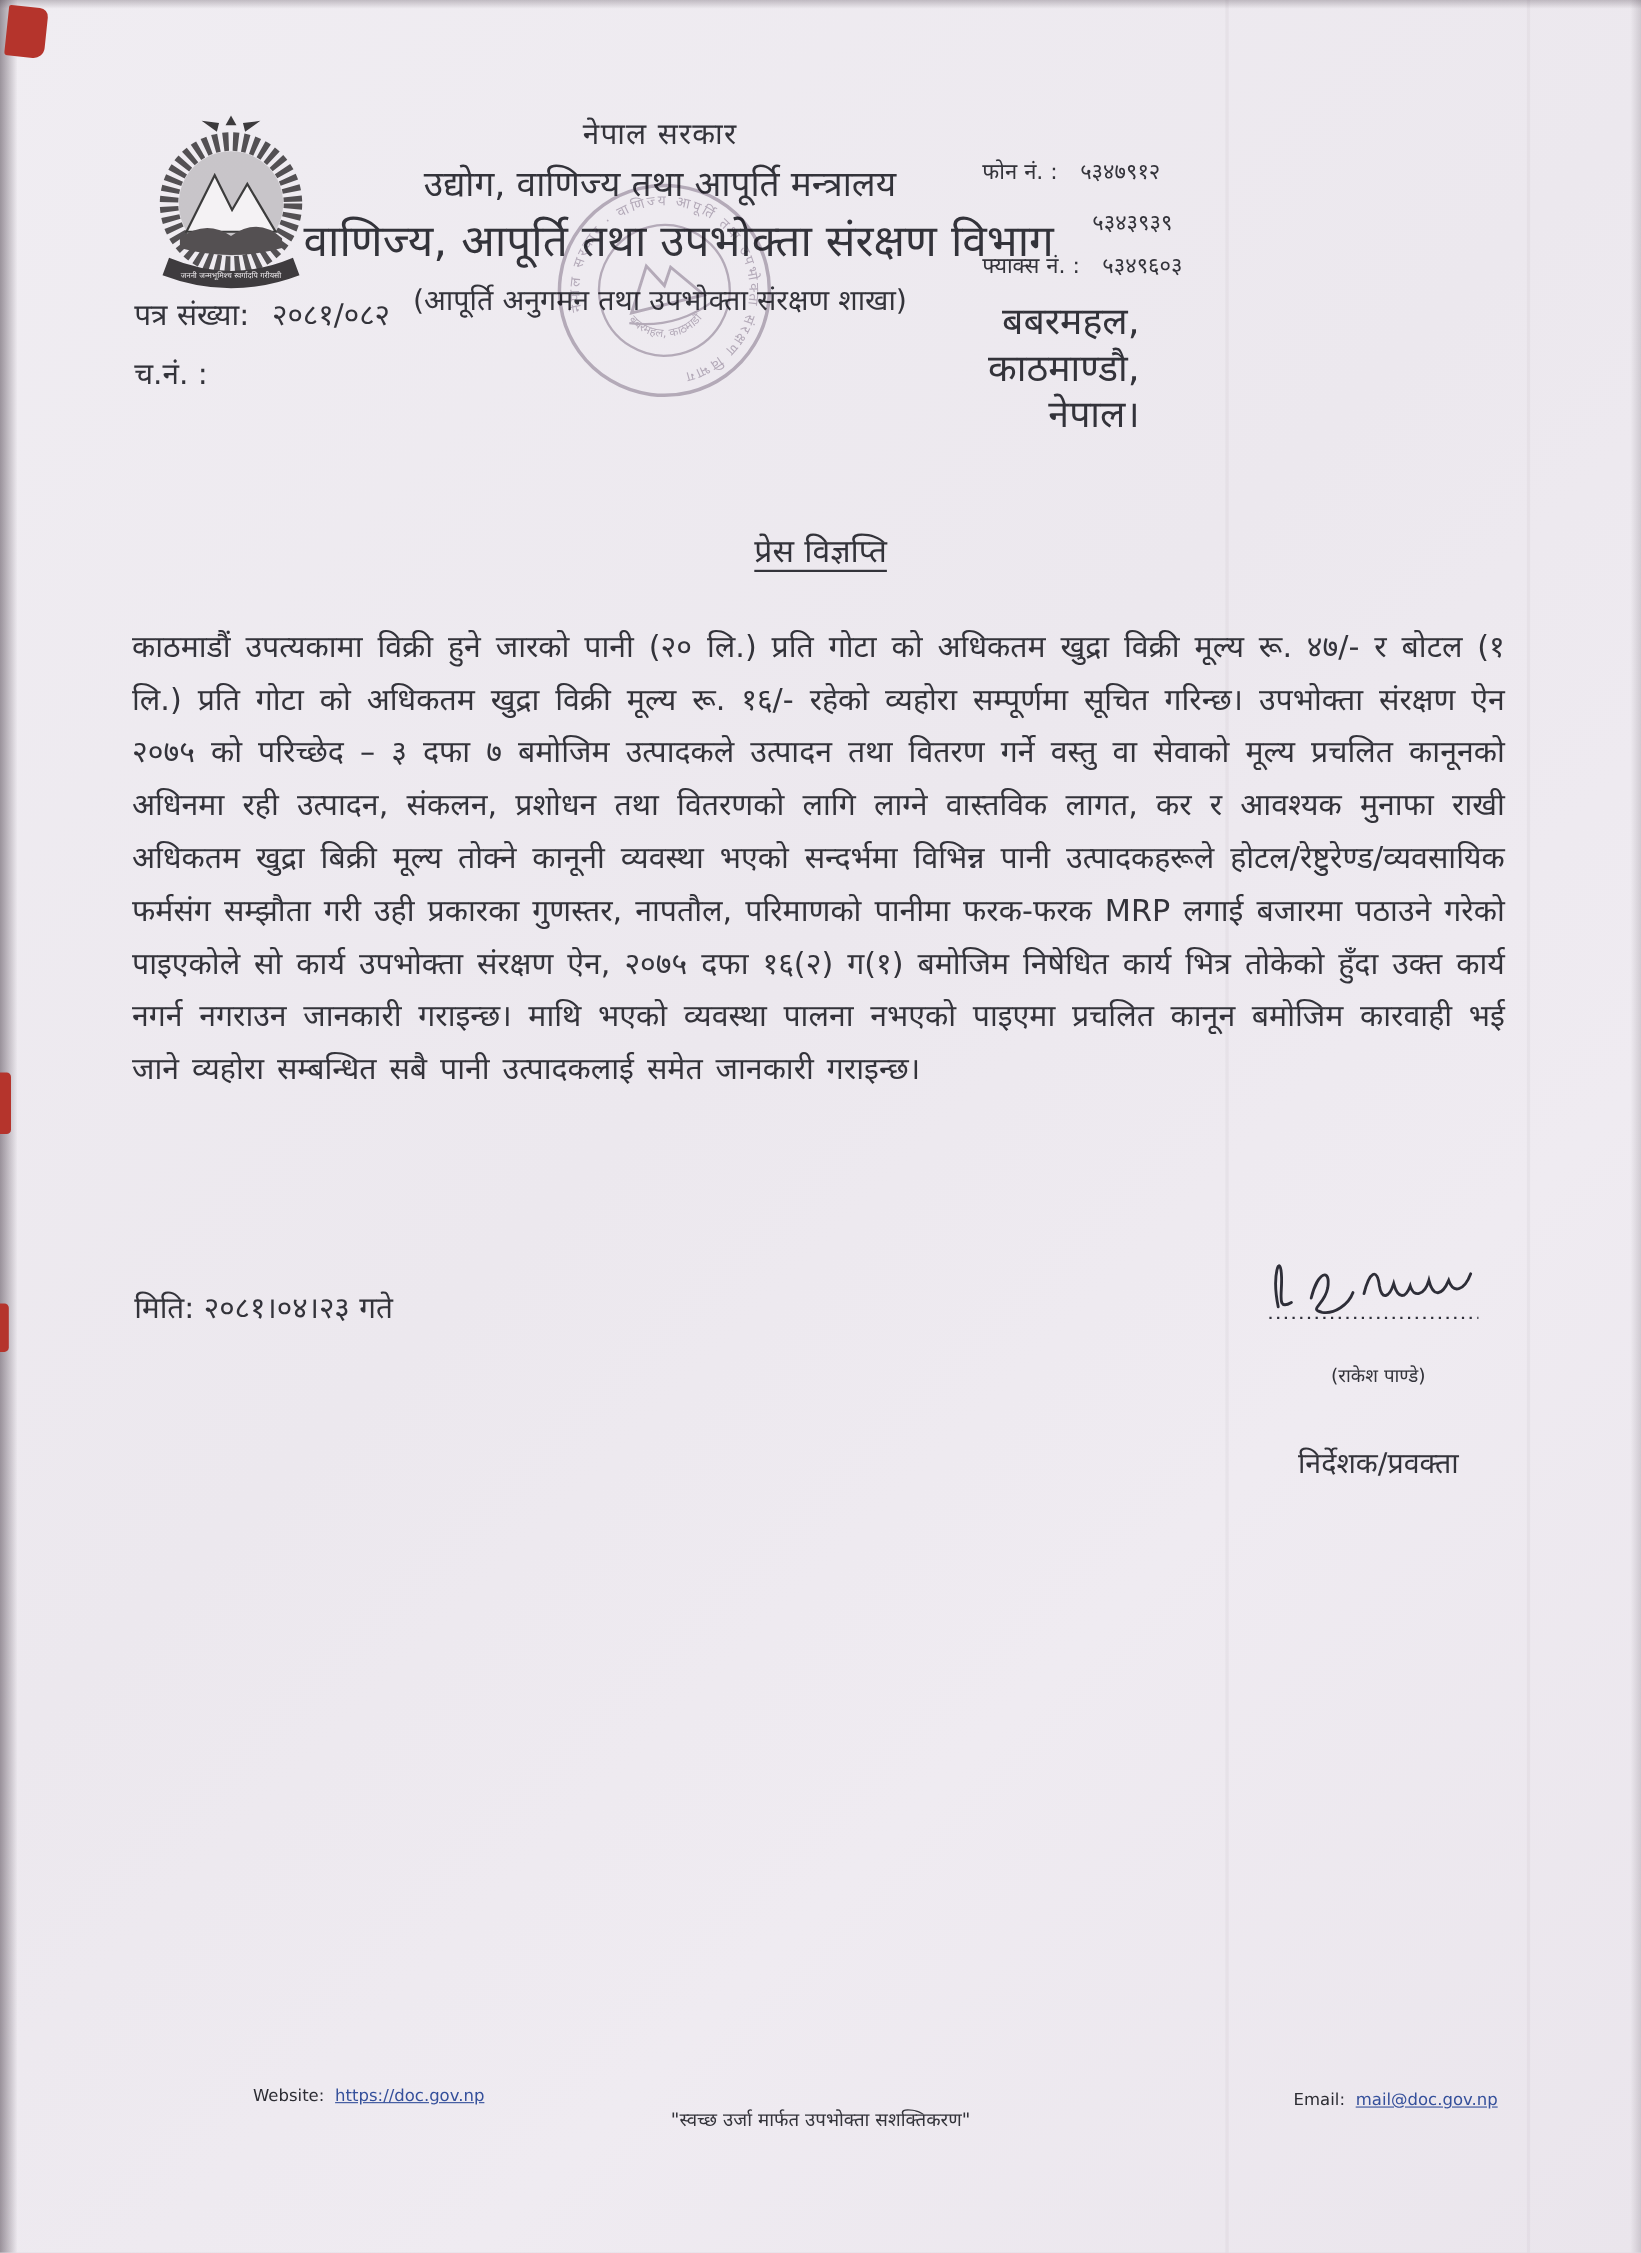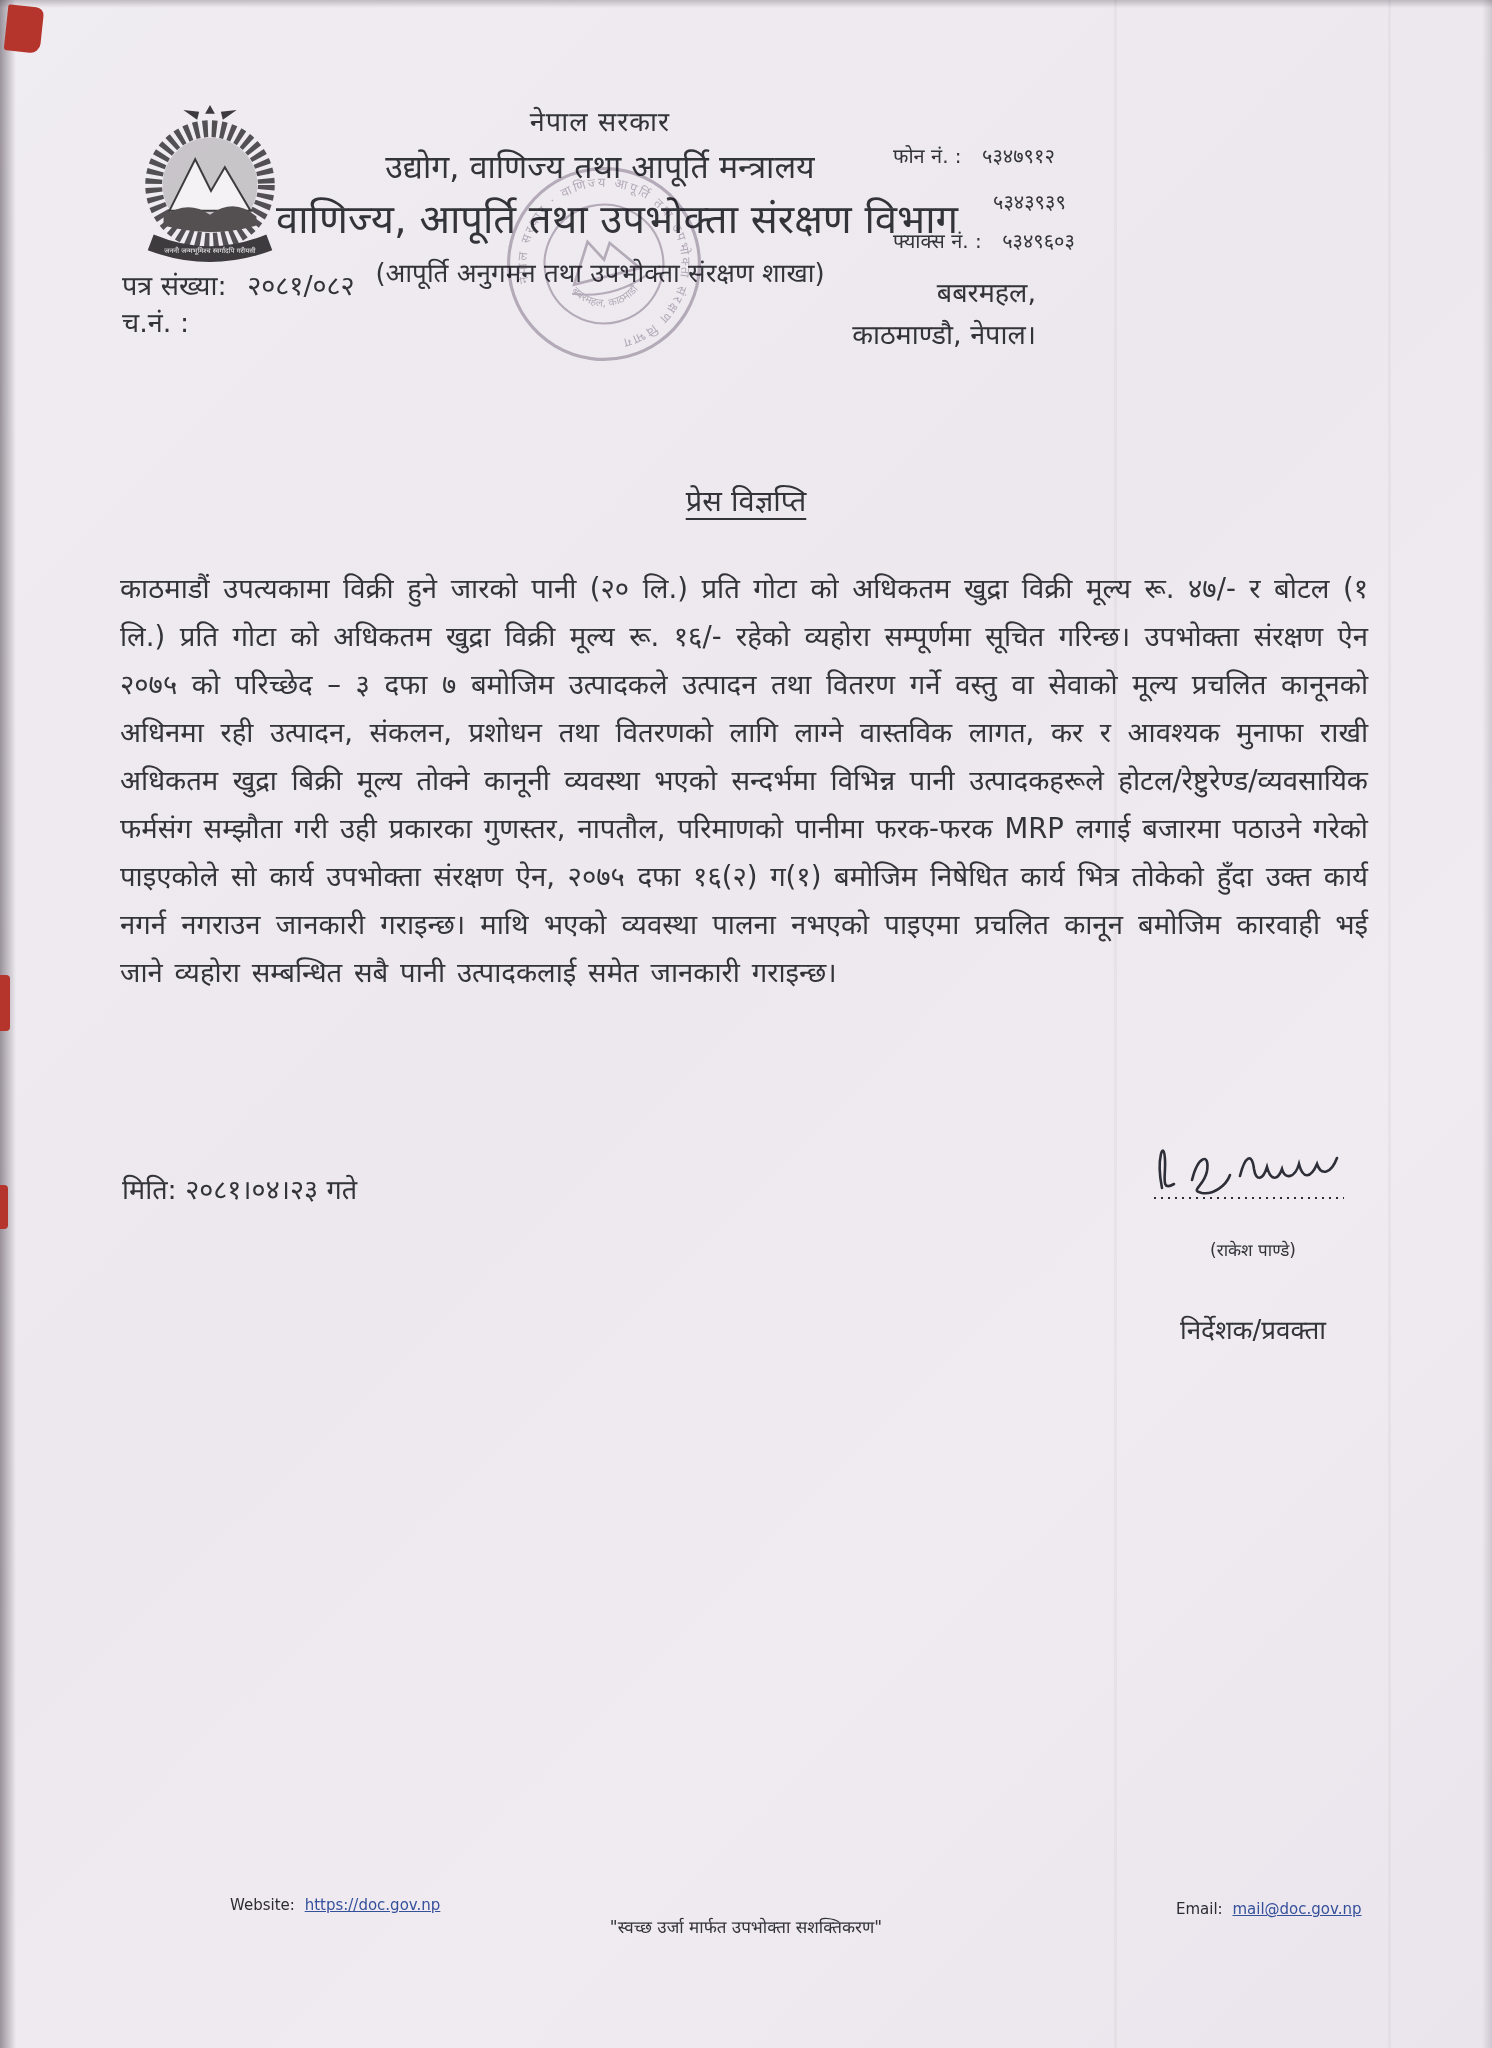--- a/index.html
+++ b/index.html
@@ -40,23 +40,23 @@
   .stamp { position:absolute; left:498px; top:158px; width:212px; height:212px;
     opacity:.55; transform:rotate(-14deg); mix-blend-mode:multiply; }
 
   .contact { position:absolute; font-size:20px; white-space:nowrap; }
   .contact .val { margin-left:14px; }
   .phone-line1 { left:893px; top:142px; }
   .phone-line2 { left:993px; top:188px; }
   .fax-line    { left:893px; top:227px; }
 
   .ref-block { position:absolute; left:122px; top:266px; font-size:27px; }
-  .ref-block .line2 { }
+  .ref-block .line2 { margin-top:17px; }
   .addr-block { position:absolute; left:840px; top:272px; width:196px; text-align:right;
-    font-size:27px; line-height:42px; }
+    font-size:34px; line-height:42px; }
 
   .press-title { position:absolute; left:0; top:480px; width:1492px; text-align:center;
     font-size:29px; font-weight:500; }
   .press-title span { text-decoration:underline; text-underline-offset:7px;
     text-decoration-thickness:2px; }
 
   .body-text { position:absolute; left:120px; top:564px; width:1248px;
     font-size:27.5px; line-height:48px; text-align:justify; word-spacing:3px; }
 
   .date-block { position:absolute; left:122px; top:1166px; font-size:27px; line-height:47px; }

